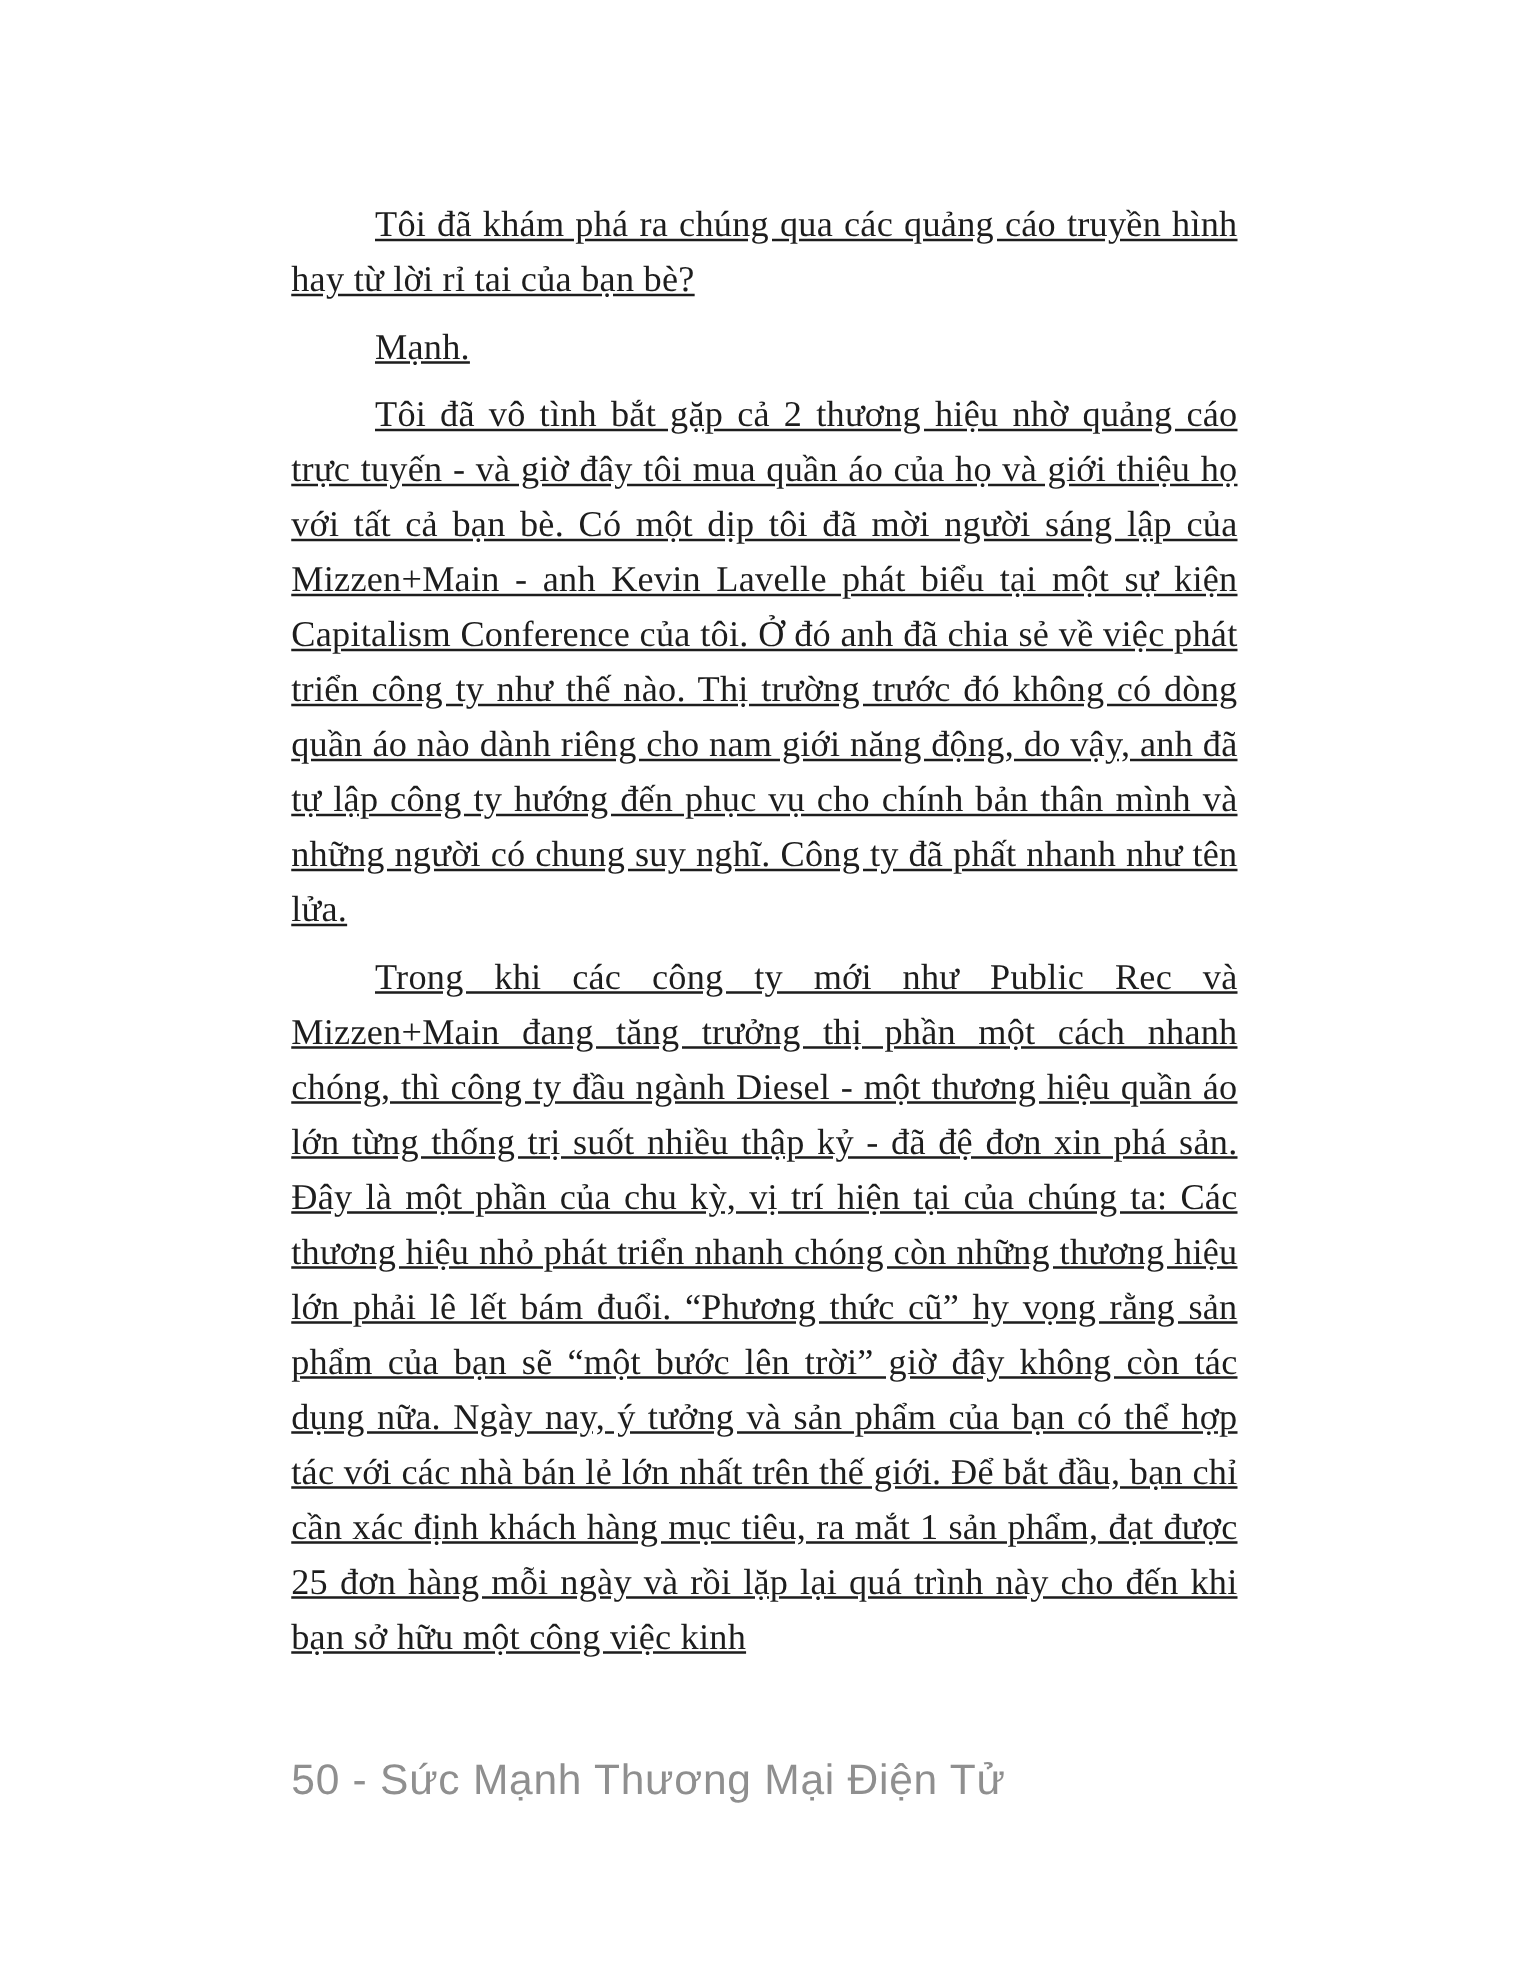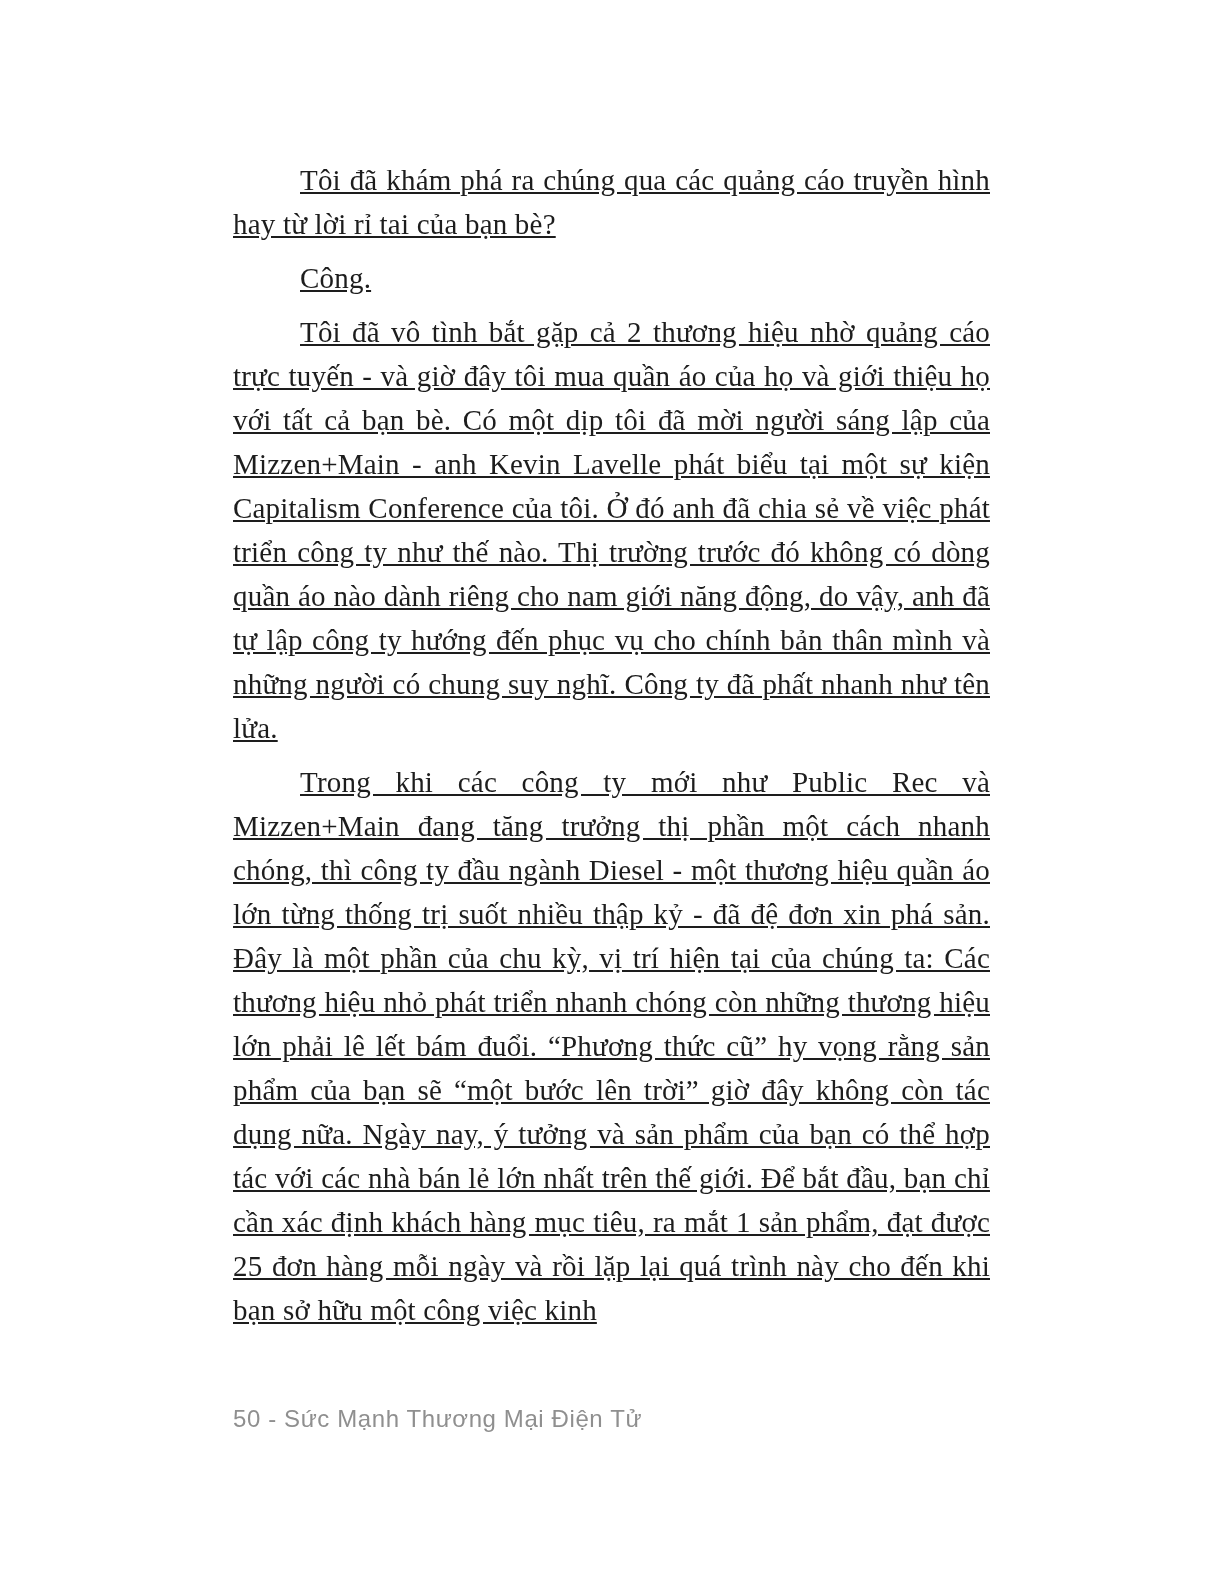--- a/index.html
+++ b/index.html
@@ -36,34 +36,34 @@
     margin: 0 0 10px 0;
     text-indent: 67px;
     text-justify: inter-word;
   }
   .page-footer {
     position: absolute;
     left: 233px;
     top: 1405px;
     width: 760px;
     font-family: "Liberation Sans", sans-serif;
-    font-size: 24px;
+    font-size: 34px;
     font-weight: 400;
     color: #8f8f8f;
     letter-spacing: 0.6px;
   }
 </style>
 </head>
 <body>
 
 <div class="page">
 
   <main class="text-block">
     <p class="para">Tôi đã khám phá ra chúng qua các quảng cáo truyền hình hay từ lời rỉ tai của bạn bè?</p>
-    <p class="para">Công.</p>
+    <p class="para">Mạnh.</p>
     <p class="para">Tôi đã vô tình bắt gặp cả 2 thương hiệu nhờ quảng cáo trực tuyến - và giờ đây tôi mua quần áo của họ và giới thiệu họ với tất cả bạn bè. Có một dịp tôi đã mời người sáng lập của Mizzen+Main - anh Kevin Lavelle phát biểu tại một sự kiện Capitalism Conference của tôi. Ở đó anh đã chia sẻ về việc phát triển công ty như thế nào. Thị trường trước đó không có dòng quần áo nào dành riêng cho nam giới năng động, do vậy, anh đã tự lập công ty hướng đến phục vụ cho chính bản thân mình và những người có chung suy nghĩ. Công ty đã phất nhanh như tên lửa.</p>
     <p class="para">Trong khi các công ty mới như Public Rec và Mizzen+Main đang tăng trưởng thị phần một cách nhanh chóng, thì công ty đầu ngành Diesel - một thương hiệu quần áo lớn từng thống trị suốt nhiều thập kỷ - đã đệ đơn xin phá sản. Đây là một phần của chu kỳ, vị trí hiện tại của chúng ta: Các thương hiệu nhỏ phát triển nhanh chóng còn những thương hiệu lớn phải lê lết bám đuổi. “Phương thức cũ” hy vọng rằng sản phẩm của bạn sẽ “một bước lên trời” giờ đây không còn tác dụng nữa. Ngày nay, ý tưởng và sản phẩm của bạn có thể hợp tác với các nhà bán lẻ lớn nhất trên thế giới. Để bắt đầu, bạn chỉ cần xác định khách hàng mục tiêu, ra mắt 1 sản phẩm, đạt được 25 đơn hàng mỗi ngày và rồi lặp lại quá trình này cho đến khi bạn sở hữu một công việc kinh</p>
   </main>
 
   <footer class="page-footer">
     <span>50 - Sức Mạnh Thương Mại Điện Tử</span>
   </footer>
 
 </div>
 

